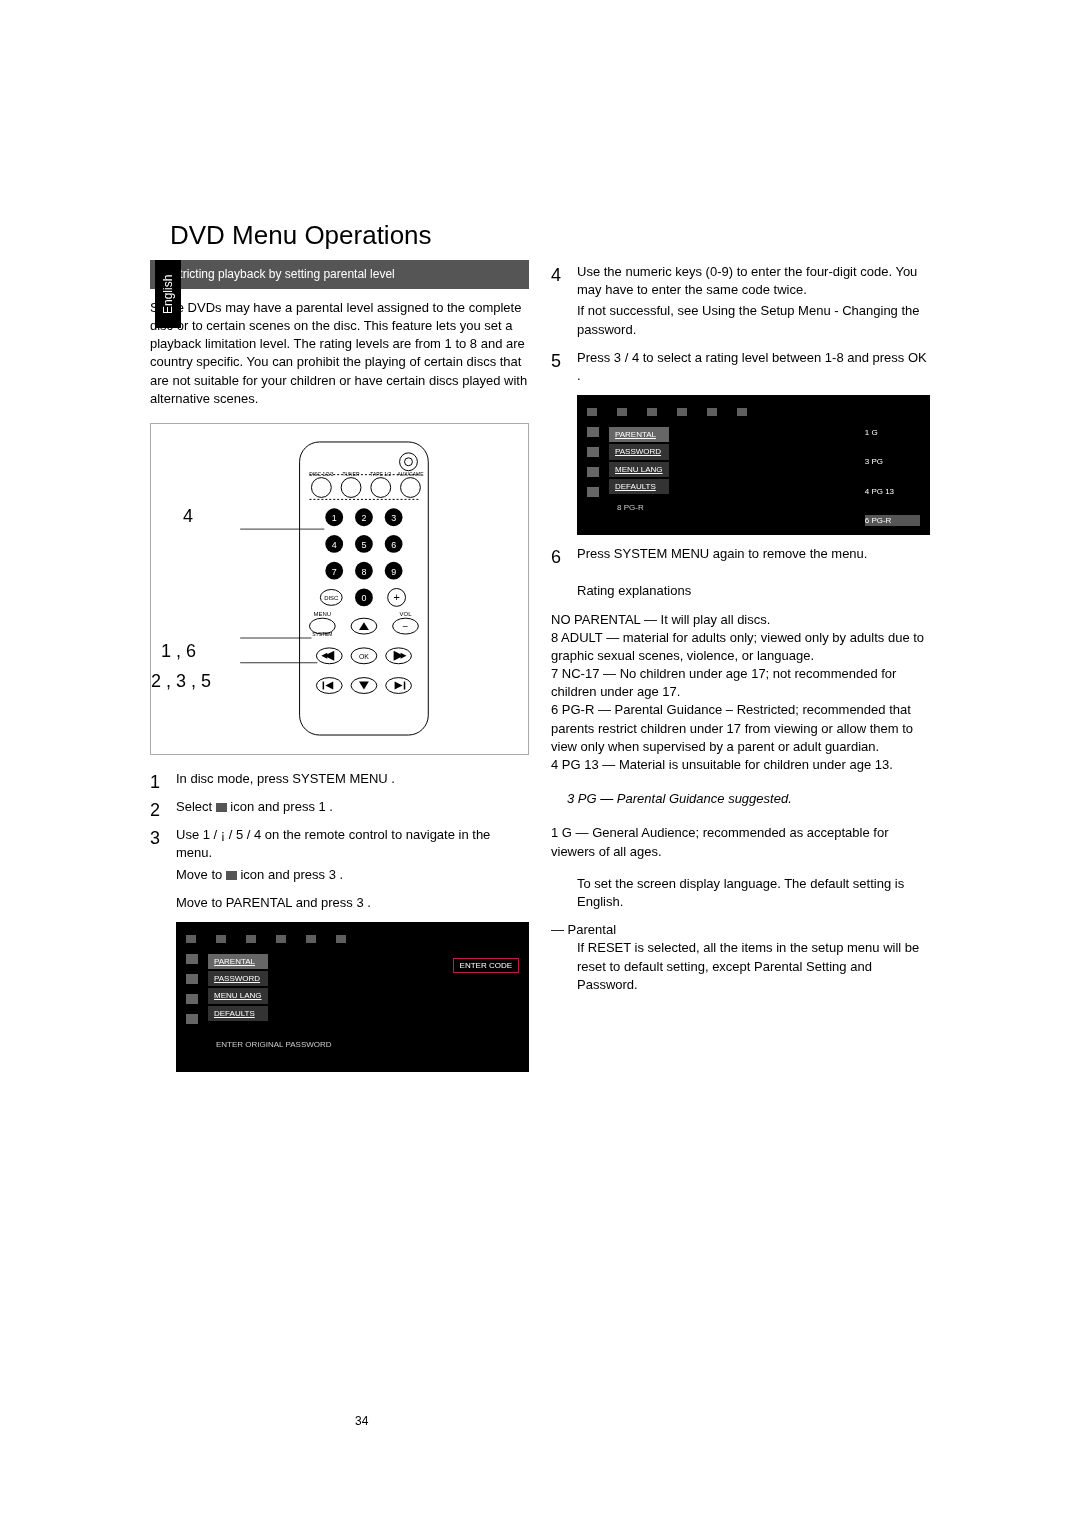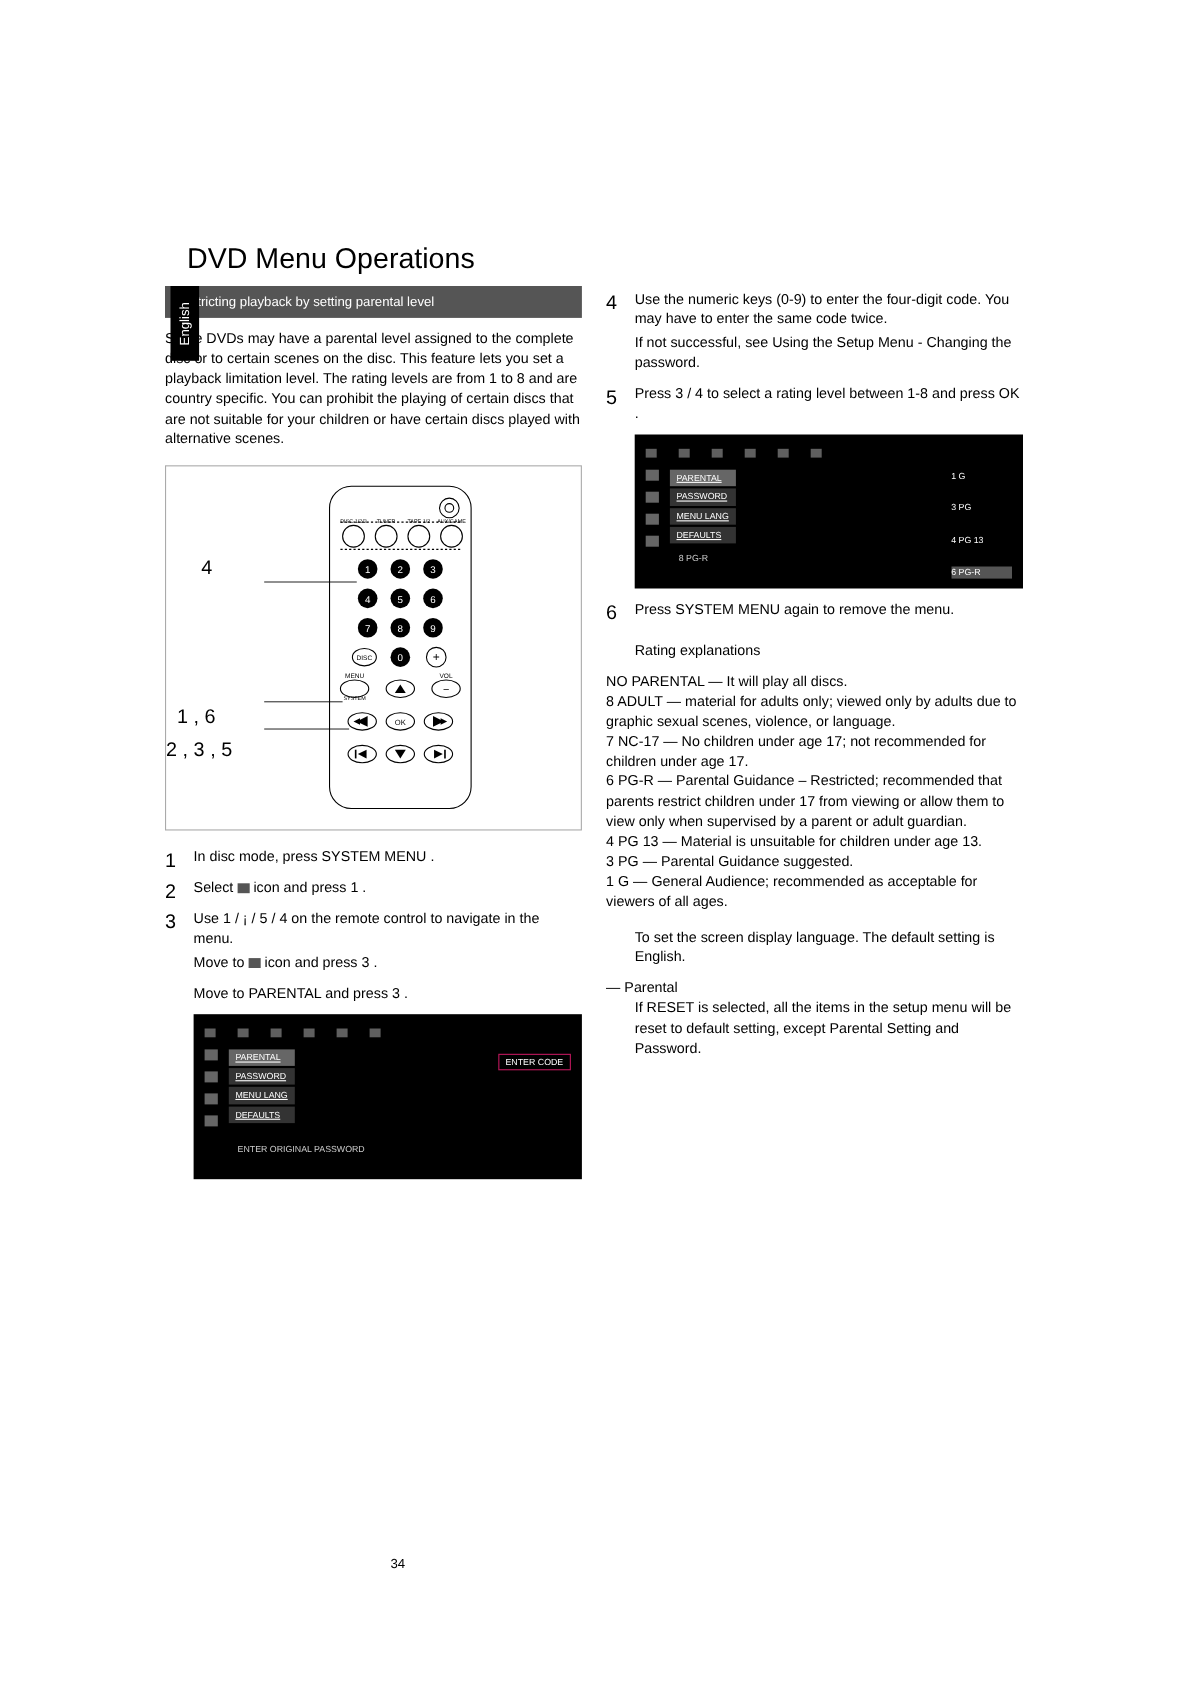--- a/index.html
+++ b/index.html
@@ -297,21 +297,21 @@
         <div class="step-num">6</div>
         <div class="step-txt">Press SYSTEM MENU  again to remove the menu.</div>
       </div>
 
       <p class="indent" style="margin-top:12px;">Rating explanations</p>
       <p class="indent" style="margin:0;">NO PARENTAL  — It will play all discs.</p>
       <p class="indent" style="margin:0;">8 ADULT  — material for adults only; viewed only by adults due to graphic sexual scenes, violence, or language.</p>
       <p class="indent" style="margin:0;">7 NC-17 — No children under age 17; not recommended for children under age 17.</p>
       <p class="indent" style="margin:0;">6 PG-R — Parental Guidance – Restricted; recommended that parents restrict children under 17 from viewing or allow them to view only when supervised by a parent or adult guardian.</p>
       <p class="indent" style="margin:0;">4 PG 13 — Material is unsuitable for children under age 13.</p>
-      <p class="indent" style="margin:0;">3 PG — Parental Guidance suggested.</p>
+      <p class="indent" style="margin:16px;font-style:italic;">3 PG — Parental Guidance suggested.</p>
       <p class="indent" style="margin:0 0 14px 0;">1 G — General Audience; recommended as acceptable for viewers of all ages.</p>
 
       <p class="indent">To set the screen display language. The default setting is English.</p>
 
       <p class="indent" style="margin:0;">— Parental</p>
       <p class="indent">If RESET is selected, all the items in the setup menu will be reset to default setting, except Parental Setting and Password.</p>
 
     </div>
   </div>
 

